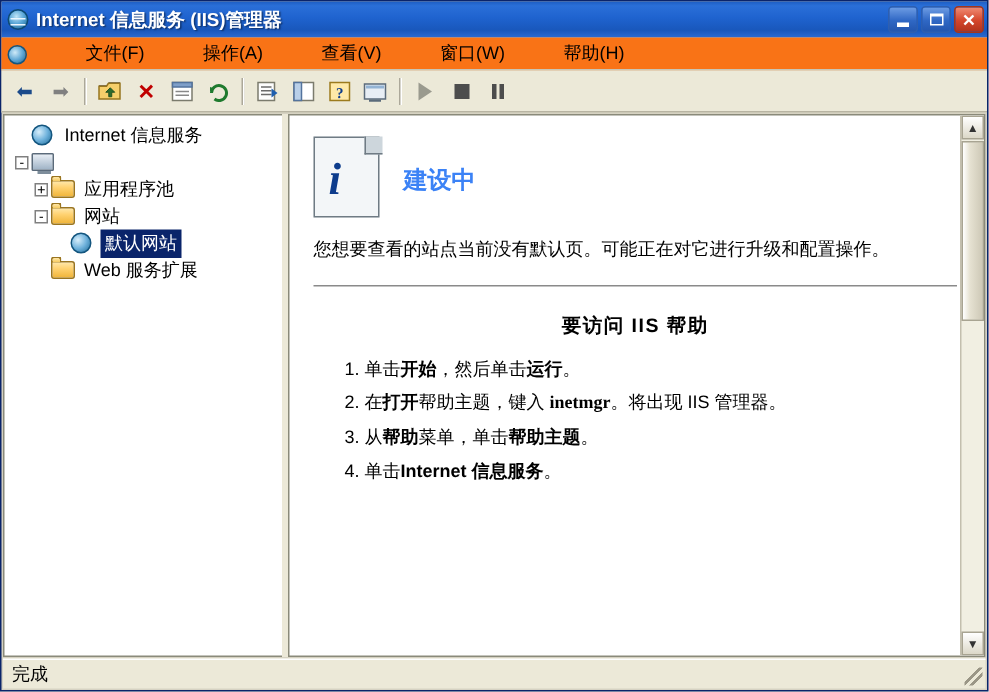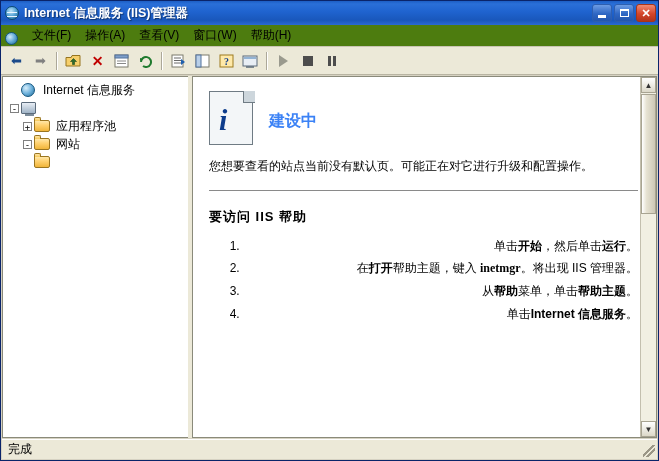--- a/index.html
+++ b/index.html
@@ -87,26 +87,27 @@
   }
   .cbtn.min { background: linear-gradient(to bottom,#6d9ce4,#2f67c4 55%,#2356ae); }
   .cbtn.max { background: linear-gradient(to bottom,#6d9ce4,#2f67c4 55%,#2356ae); }
   .cbtn.close { background: linear-gradient(to bottom,#f08b73,#d4452a 55%,#b2331c); border-color:#a93418; }
   .cbtn .minglyph { width: 8px; height: 3px; background: #fff; margin-top: 6px; }
   .cbtn .maxglyph { width: 9px; height: 8px; border: 1px solid #fff; border-top-width: 2px; box-sizing: border-box; }
 
   
   .menubar {
     height: 22px;
-    background: #4d7c0f;
+    background: #f97316;
     border-bottom: 1px solid #c9c5b4;
     display: flex;
-    align-items: flex-end;
+    align-items: center;
     padding-left: 3px;
     box-sizing: border-box;
+    gap: 25px;
   }
   .menu-appicon {
     width: 16px; height: 16px;
     margin-right: 5px;
     position: relative;
     flex: none;
   }
   .menu-appicon .g2 {
     position: absolute; left: 1px; top: 2px;
     width: 13px; height: 13px; border-radius: 50%;
@@ -303,28 +304,28 @@
   .hr {
     border: none;
     border-top: 1px solid #8a8a8a;
     margin: 4px 0 14px 0;
   }
   .subhead {
     font-weight: bold;
     font-size: 13px;
     margin: 16px 0 10px 0;
     letter-spacing: 1px;
+    text-align: center;
   }
   ol.steps {
     margin: 0;
     padding-left: 34px;
   }
   ol.steps li {
     margin-bottom: 4px;
-    text-align: right;
   }
   .b { font-weight: bold; }
   .mono-b { font-family: "Liberation Serif", serif; font-weight: bold; }
 
   
   .vscroll {
     position: absolute;
     right: 0; top: 0; bottom: 0;
     width: 16px;
     background: #f1efe2;
@@ -516,26 +517,34 @@
         <div class="trow indent2">
           <span class="tw">
               <span class="pm">-</span>
             </span>
           <span class="ticon">
               <span class="fold"></span>
             </span>
           <span class="tlabel">网站</span>
         </div>
 
+        <div class="trow indent3">
+          <span class="tw"></span>
+          <span class="ticon">
+              <span class="glob"></span>
+            </span>
+          <span class="tlabel sel">默认网站</span>
+        </div>
 
         <div class="trow indent2">
           <span class="tw"></span>
           <span class="ticon">
               <span class="fold"></span>
             </span>
+          <span class="tlabel">Web 服务扩展</span>
         </div>
 
       </div>
     </div>
 
     <div class="splitter"></div>
 
     <div class="pane-right">
       <div class="page">
 

